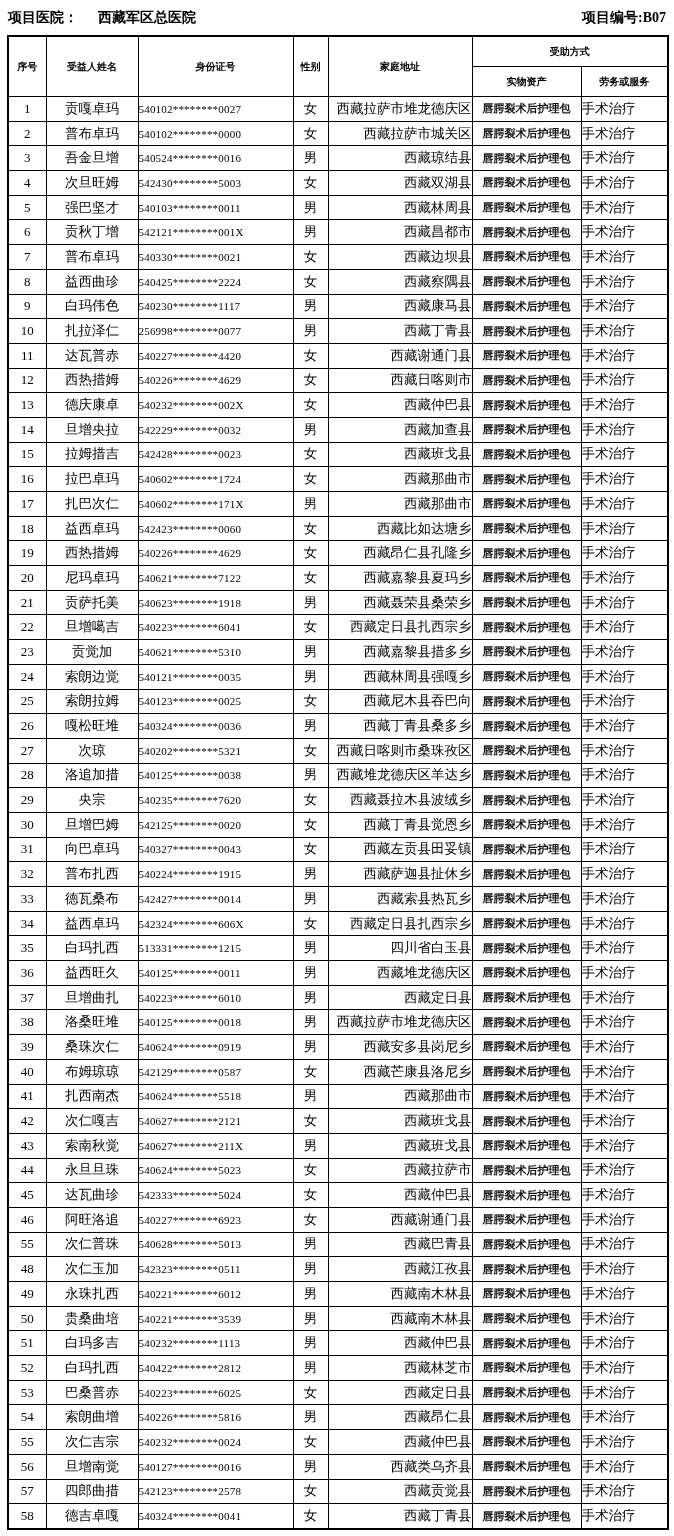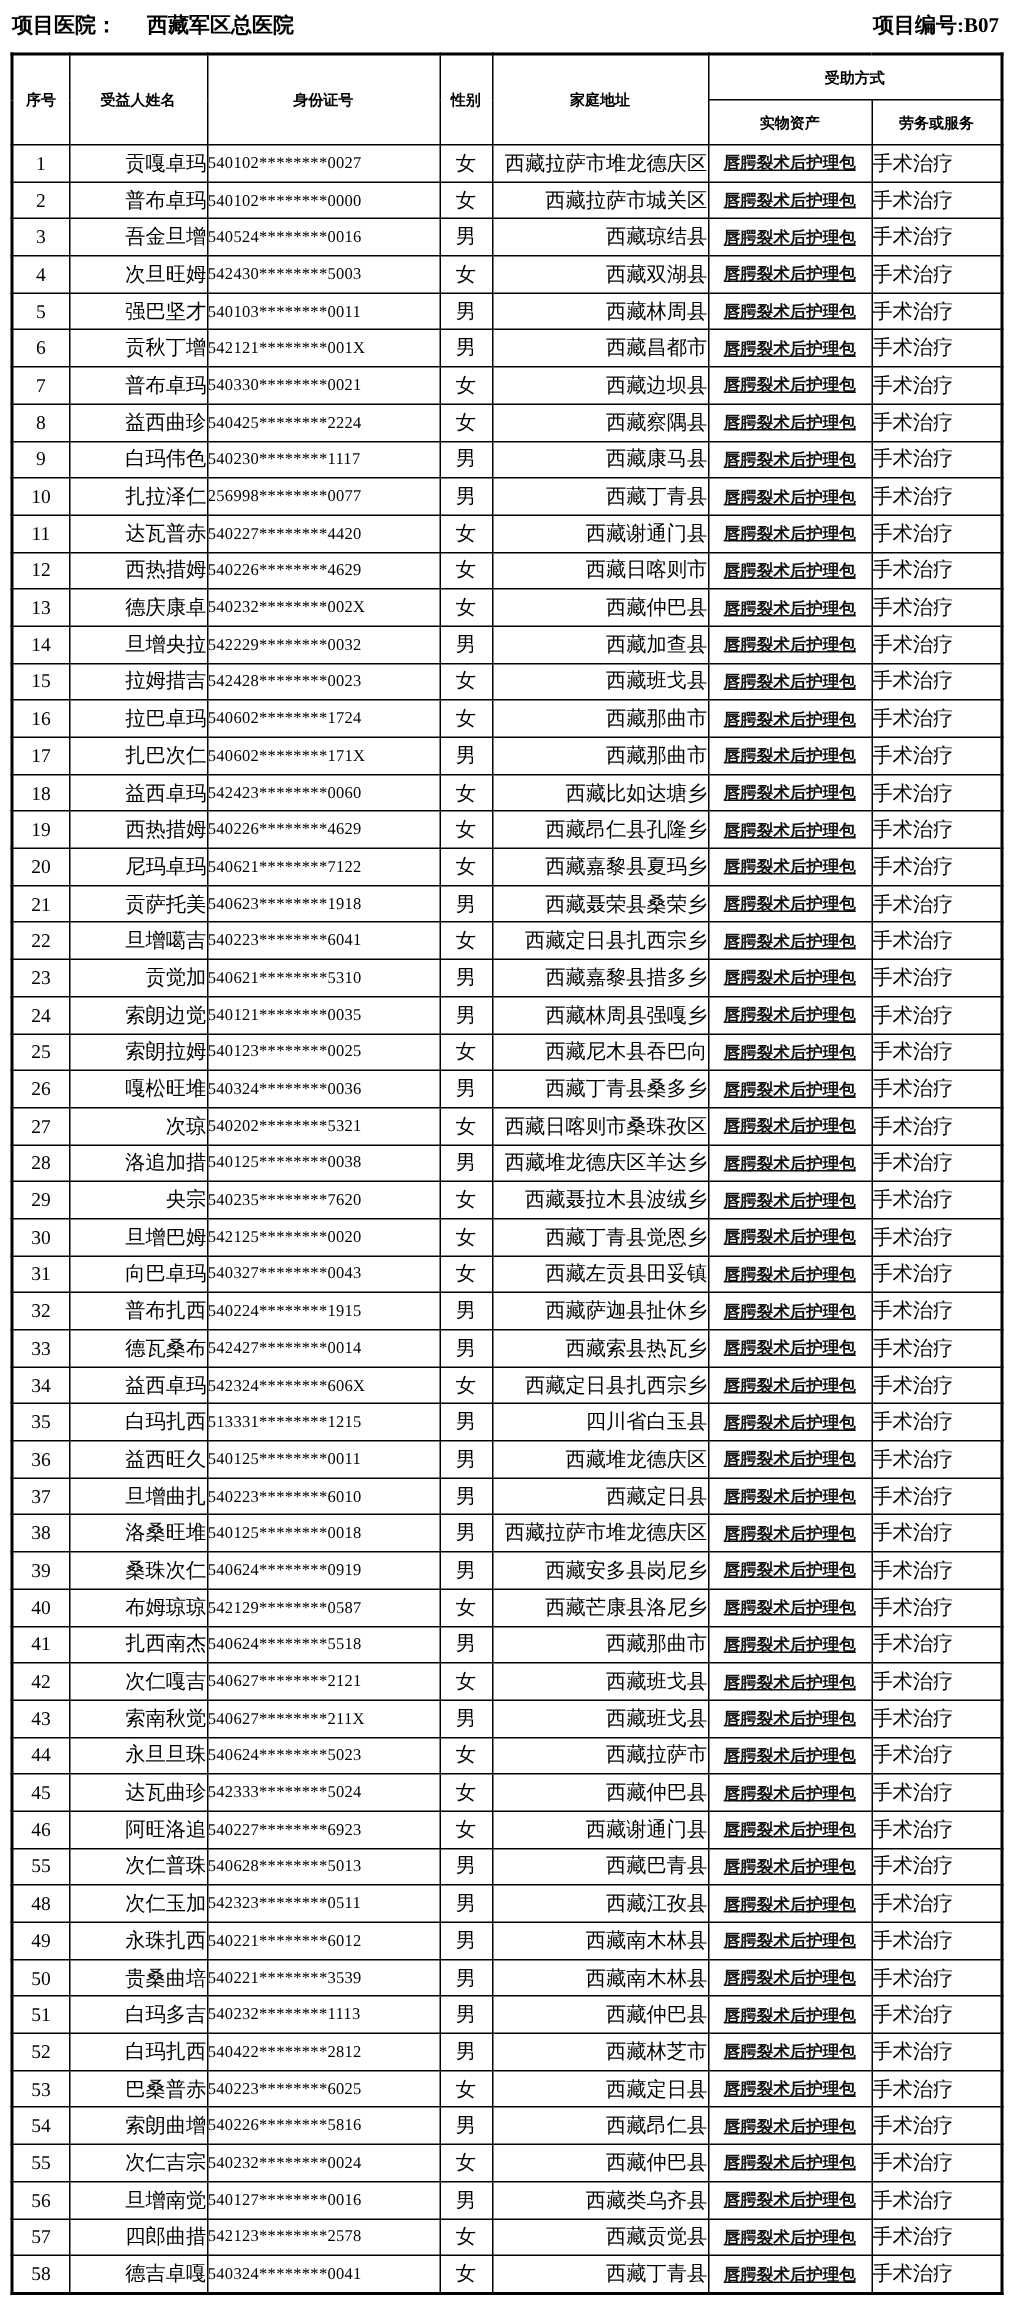--- a/index.html
+++ b/index.html
@@ -31,28 +31,28 @@
   thead th{
     font-size:10px;font-weight:bold;text-align:center;
     height:29px;vertical-align:middle;
   }
   tbody td{
     height:23.7px;
     font-size:13.5px;
     vertical-align:middle;
   }
   td.c-no{text-align:center;font-size:13px;}
-  td.c-name{text-align:right;padding-left:7px;}
+  td.c-name{text-align:center;padding-left:7px;}
   td.c-id{text-align:left;padding-left:5px;font-size:11px;letter-spacing:0.2px;}
   td.c-gender{text-align:center;}
   td.c-addr{text-align:right;padding-left:6px;}
   td.c-asset{
     text-align:center;
     font-family:"Liberation Sans","DejaVu Sans",sans-serif;
-    font-weight:bold;font-size:11px;color:#111;text-decoration:underline;
+    font-weight:bold;font-size:11px;color:#111;
   }
   td.c-service{margin-top:23px;}
 </style>
 </head>
 <body>
 
 <div class="top-bar">
   <div class="hospital-group">
     <span>项目医院：</span>
     <span>西藏军区总医院</span>

